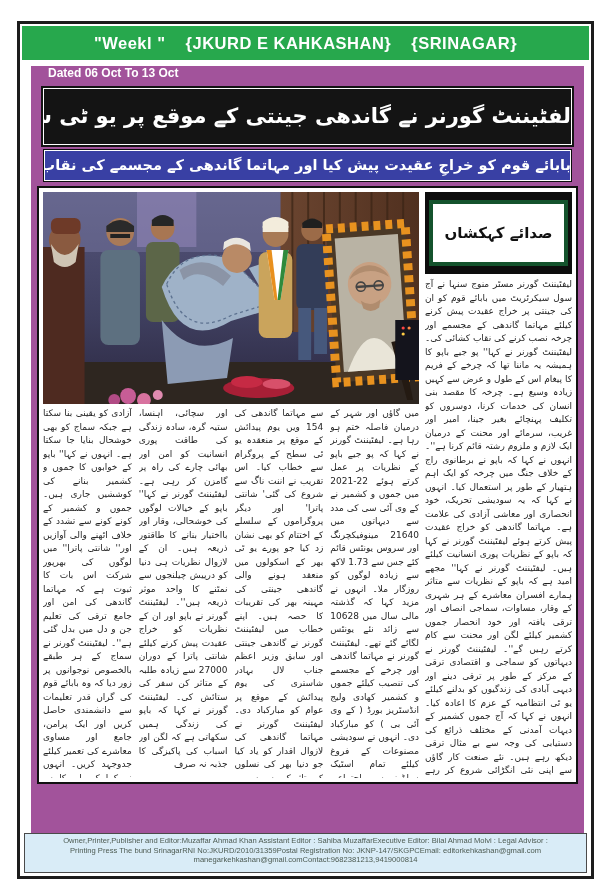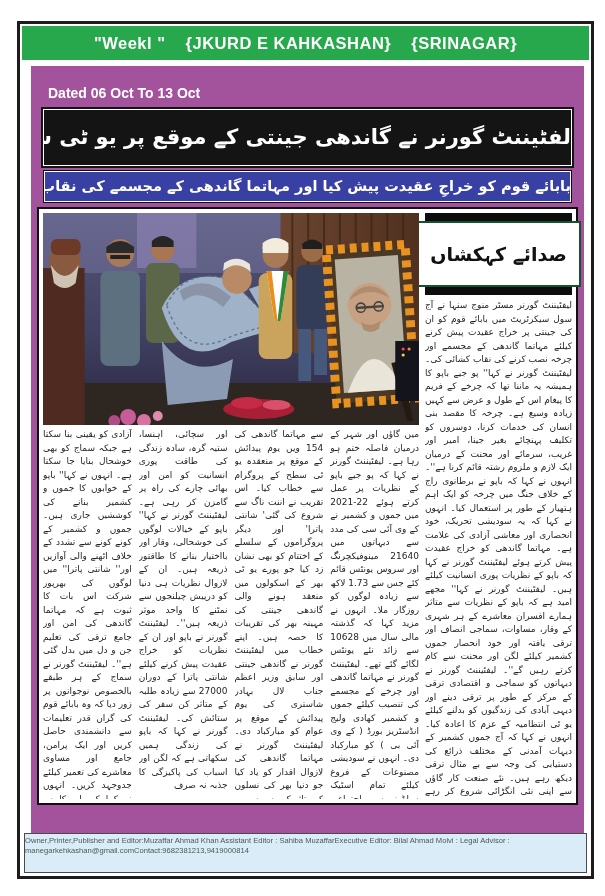--- a/index.html
+++ b/index.html
@@ -17,21 +17,21 @@
     background:#27a84d;color:#ffffff;display:flex;align-items:center;
     justify-content:center;gap:20px;font-weight:bold;font-size:16.5px;
     font-family:"Liberation Sans",sans-serif;letter-spacing:.5px;
   }
   
   .purple{
     position:absolute;left:11px;top:42px;width:553px;height:768px;
     background:#a2539b;box-sizing:border-box;
   }
   .dated{
-    color:#ffffff;font-size:14px;font-weight:600;padding:19px 0 0 17px;
+    color:#ffffff;font-size:12px;font-weight:600;padding:0 0 0 17px;
     font-family:"Liberation Sans",sans-serif;
   }
   .hl1{
     margin:8px 12px 0 12px;background:#141414;border:1px solid #ffffff;
     box-shadow:0 0 0 2px #141414;color:#ffffff;text-align:center;
     height:55px;line-height:55px;font-size:21px;font-weight:bold;
     font-family:"DejaVu Sans",sans-serif;direction:rtl;white-space:nowrap;overflow:hidden;
   }
   .hl2{
     margin:4px 12px 0 12px;background:#3940a4;border:1px solid #0d0d0d;
@@ -44,38 +44,38 @@
     margin:4px 6px 0 6px;background:#ffffff;border:2px solid #101010;
     height:598px;box-sizing:border-box;padding:4px;
     display:flex;direction:rtl;gap:6px;
   }
   .first-col-stack{width:147px;flex:0 0 147px;display:flex;flex-direction:column;}
   .nameplate-box{
     background:#0d0d0d;height:82px;flex:0 0 82px;display:flex;
     align-items:center;justify-content:center;margin-bottom:4px;
   }
   .nameplate-inner{
-    background:#ffffff;border:2px solid #14532d;padding:20px 12px;
-    font-family:"DejaVu Sans",sans-serif;font-size:19px;font-weight:bold;
+    background:#ffffff;border:4px solid #14532d;padding:20px 12px;
+    font-family:"DejaVu Sans",sans-serif;font-size:15px;font-weight:bold;
     color:#111;direction:rtl;white-space:nowrap;
   }
   .left-zone{flex:1 1 auto;display:flex;flex-direction:column;min-width:0;}
   .photo-wrap{height:212px;flex:0 0 212px;overflow:hidden;background:#3c3c5a;}
   .cols4{display:flex;direction:rtl;gap:7px;flex:1 1 auto;margin-top:3px;overflow:hidden;}
   .col{flex:1 1 0;min-width:0;}
   .body-text{
     font-family:"DejaVu Sans",sans-serif;font-size:9px;line-height:13.5px;
     text-align:justify;direction:rtl;color:#1f1f1f;overflow:hidden;height:100%;
   }
   .first-col-text{flex:1 1 auto;}
   
   .footer{
     position:absolute;left:4px;right:4px;bottom:3px;height:40px;
     background:#d9ecf7;border:1px solid #4a4a4a;box-sizing:border-box;
-    text-align:left;font-family:"Liberation Sans",sans-serif;
+    text-align:center;font-family:"Liberation Sans",sans-serif;
     font-size:7.6px;color:#4c5a51;line-height:9.6px;padding-top:2px;
     overflow:hidden;
   }
 </style>
 </head>
 <body>
 
 <div class="frame">
 
   <div class="green-bar">
@@ -224,16 +224,17 @@
           <div class="col body-text">اور سچائی، اہنسا، ستیہ گرہ، سادہ زندگی کی طاقت پوری انسانیت کو امن اور بھائی چارے کی راہ پر گامزن کر رہی ہے۔ لیفٹیننٹ گورنر نے کہا'' باپو کے خیالات لوگوں کی خوشحالی، وقار اور بااختیار بنانے کا طاقتور ذریعہ ہیں۔ ان کے لازوال نظریات ہی دنیا کو درپیش چیلنجوں سے نمٹنے کا واحد موثر ذریعہ ہیں''۔ لیفٹیننٹ گورنر نے باپو اور ان کے نظریات کو خراج عقیدت پیش کرنے کیلئے شانتی پاترا کے دوران 27000 سے زیادہ طلبہ کے متاثر کن سفر کی ستائش کی۔ لیفٹیننٹ گورنر نے کہا کہ باپو کی زندگی ہمیں سکھاتی ہے کہ لگن اور اسباب کی پاکیزگی کا جذبہ نہ صرف</div>
           <div class="col body-text">آزادی کو یقینی بنا سکتا ہے جبکہ سماج کو بھی خوشحال بنایا جا سکتا ہے۔ انہوں نے کہا'' باپو کے خوابوں کا جموں و کشمیر بنانے کی کوششیں جاری ہیں۔ جموں و کشمیر کے کونے کونے سے تشدد کے خلاف اٹھنے والی آوازیں اور'' شانتی پاترا'' میں لوگوں کی بھرپور شرکت اس بات کا ثبوت ہے کہ مہاتما گاندھی کی امن اور جامع ترقی کی تعلیم جن و دل میں بدل گئی ہے''۔ لیفٹیننٹ گورنر نے سماج کے ہر طبقے بالخصوص نوجوانوں پر زور دیا کہ وہ بابائے قوم کی گراں قدر تعلیمات سے دانشمندی حاصل کریں اور ایک پرامن، جامع اور مساوی معاشرے کی تعمیر کیلئے جدوجہد کریں۔ انہوں نے کہا کہ باپو کا ہر حقیقی پیروکار قومی اتحاد کیلئے ایک اوزار کے طور پر کام کرتا ہے۔ آپ ان کے فلسفہ حیات سے جو سیکھیں گے وہ کہیں اور نہیں ملتا۔ انہوں نے کہا کہ باپو کے نظریات کا قیمتی خزانہ ہی قوم کی تعمیر میں آپ کی رہنمائی کر سکے گا اور یہ آپ کو سماجی مفادات کے تحفظ کیلئے بااختیار بنائے گا۔ لیفٹیننٹ گورنر نے مزید کہا کہ پو جیے باپو کی زندگی بھر کی مجاہدت اور ان کے سچائی، عدم تشدد، بے لوث خدمت، قربانی، محبت اور رواداری کے ۔ بابائے قوم کو خراج عقیدت پیش</div>
         </div>
       </div>
 
     </div>
   </div>
 
   <div class="footer">
     <div>Owner,Printer,Publisher and Editor:Muzaffar Ahmad Khan Assistant Editor : Sahiba MuzaffarExecutive Editor: Bilal Ahmad Molvi : Legal Advisor :</div>
+    <div>Printing Press The bund SrinagarRNI No:JKURD/2010/31359Postal Registration No: JKNP-147/SKGPCEmail: editorkehkashan@gmail.com</div>
     <div>manegarkehkashan@gmail.comContact:9682381213,9419000814</div>
   </div>
 
 </div>
 
 </body></html>

